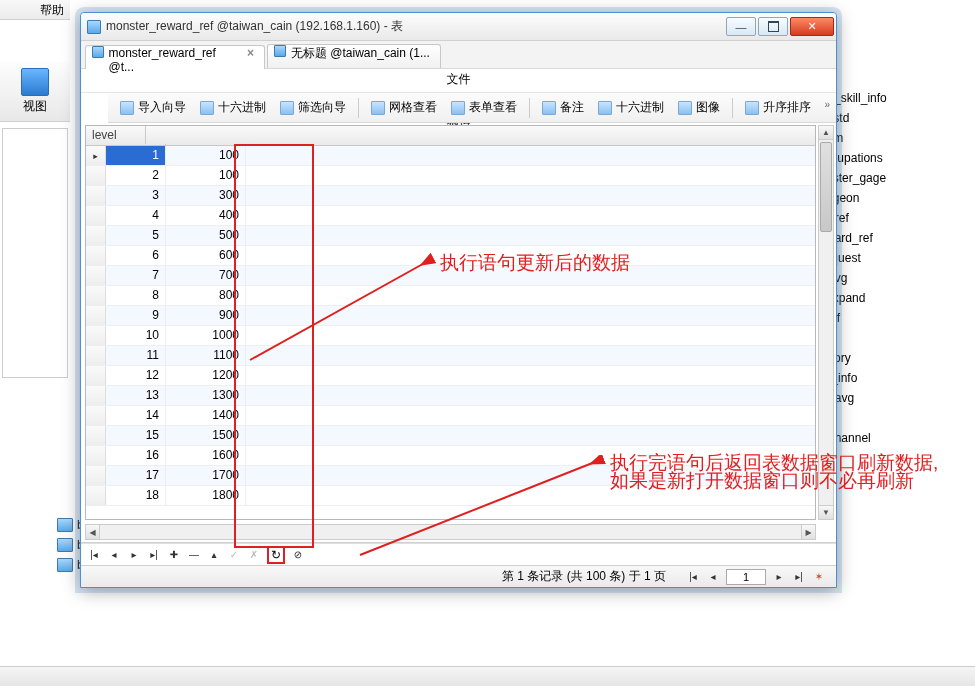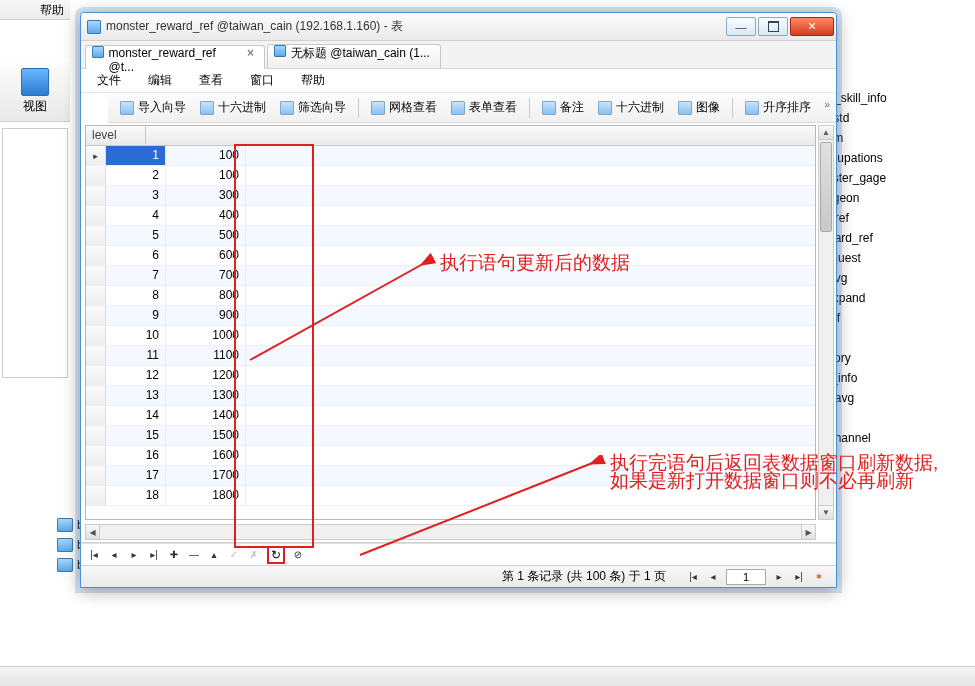--- a/index.html
+++ b/index.html
@@ -32,21 +32,21 @@
 .winbtn.min::after{content:"—";}
 .winbtn.max{ position:relative;}
 .winbtn.max::after{content:""; width:9px; height:8px; border:1px solid #345; border-top-width:2px;}
 
 .tabs { height:28px; background:#f3f3f3; border-bottom:1px solid #d8d8d8; display:flex; align-items:flex-end; padding-left:4px; gap:2px;}
 .tab { height:24px; padding:0 10px 0 6px; background:linear-gradient(#fff,#f0f0f0); border:1px solid #c8c8c8; border-bottom:none; border-radius:3px 3px 0 0; display:flex; gap:5px; font-size:12px; max-width:180px;}
 .tab .ticon{width:12px;height:12px;background:linear-gradient(#a8d8ff,#5ca8e8);border:1px solid #3a7bb0;border-radius:1px;}
 .tab.active{ background:#fff; position:relative; top:1px;}
 .tab .x{ color:#888; font-weight:bold; margin-left:4px;}
 
-.menubar { height:24px; display:flex; align-items:center; gap:11px; padding:0 8px; border-bottom:1px solid #e5e5e5;}
+.menubar { height:24px; display:flex; align-items:center; gap:20px; padding:0 8px; border-bottom:1px solid #e5e5e5;flex-direction:column;}
 .menubar span{ padding:2px 8px; font-size:12px;}
 
 .toolbar { height:30px; border-bottom:1px solid #d8d8d8; background:linear-gradient(#fcfcfc,#f0f0f0); display:flex; align-items:center; padding:0 6px; gap:2px; font-size:12px;margin-left:27px;}
 .tbtn{ display:flex; align-items:center; gap:4px; padding:2px 6px; border-radius:2px;}
 .tbtn .ic{width:14px;height:14px;border:1px solid #7aa8d0;background:linear-gradient(#c8e4ff,#8ac0f0);border-radius:1px;}
 .tsep{width:1px;height:20px;background:#ccc;margin:0 4px;}
 .chev{position:absolute; right:6px; top:6px; font-size:10px; color:#666;}
 
 .grid-wrap{ flex:1; position:relative; overflow:hidden; border-bottom:1px solid #d0d0d0;}
 .grid{ position:absolute; left:4px; top:2px; right:20px; bottom:22px; border:1px solid #b8b8b8; background:#fff; overflow:hidden;}

